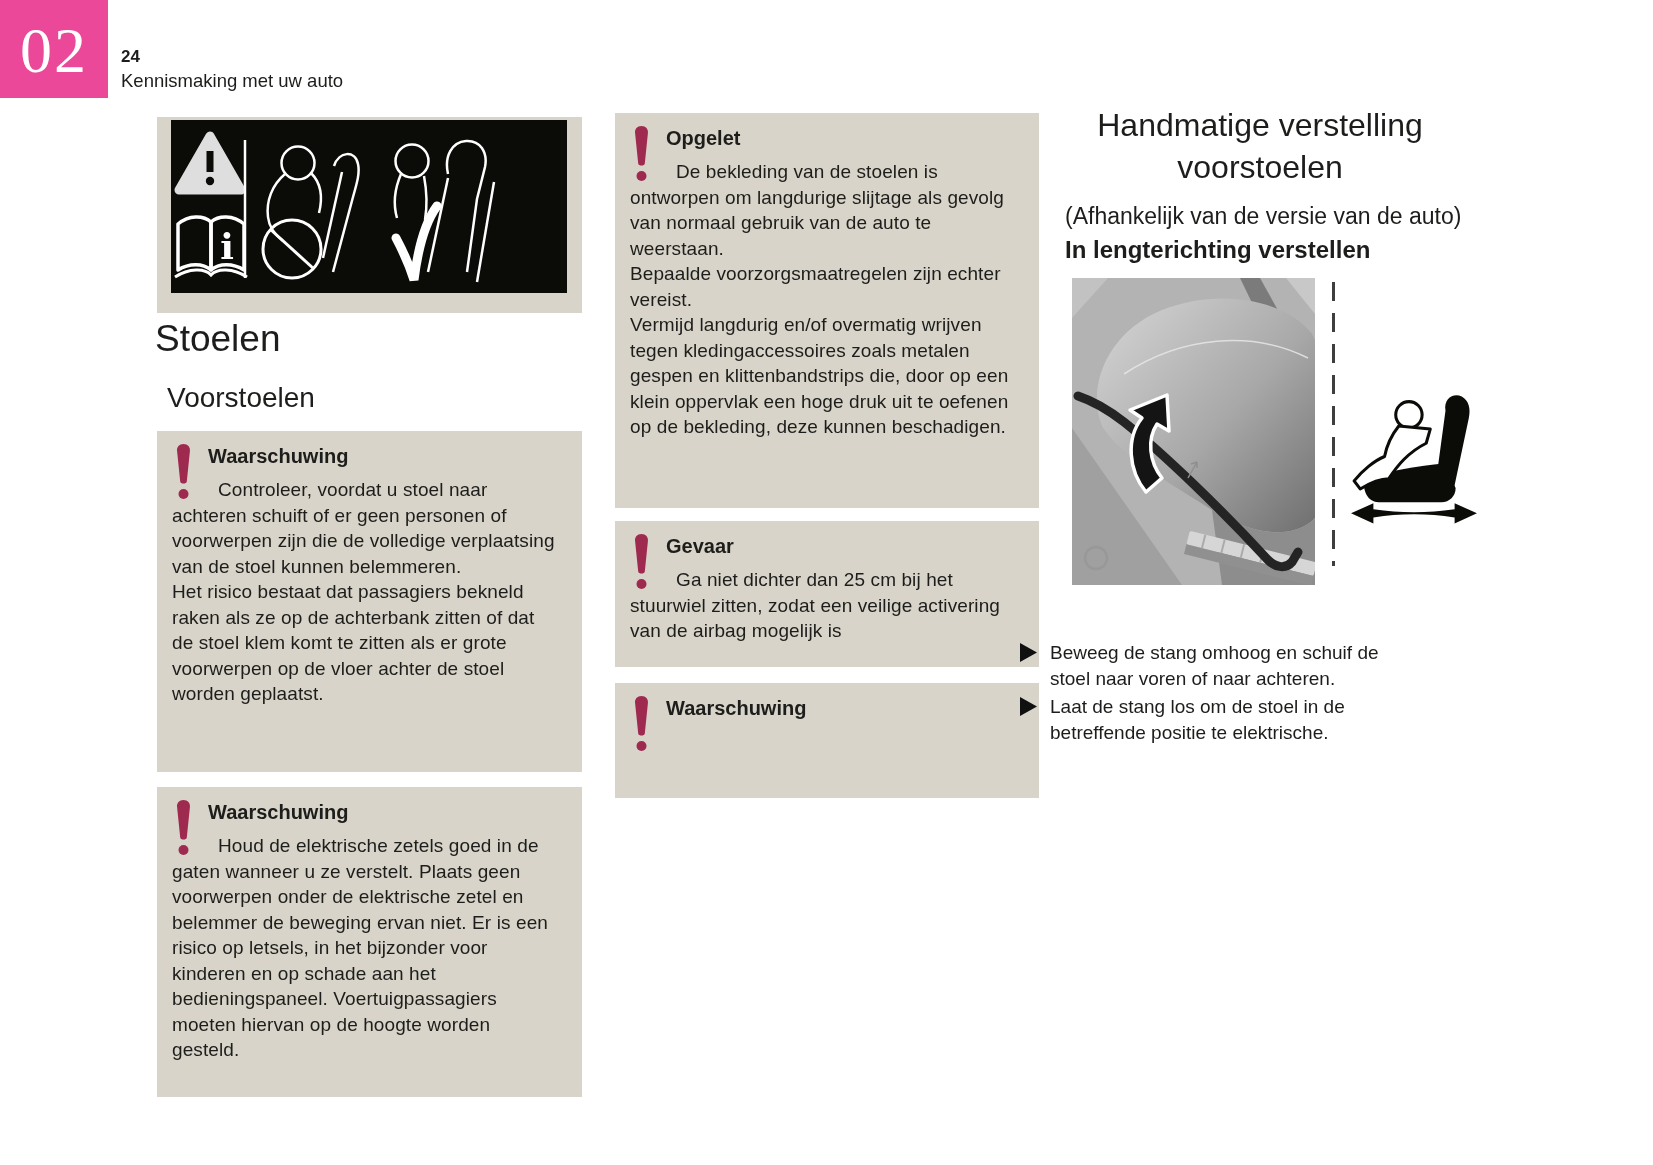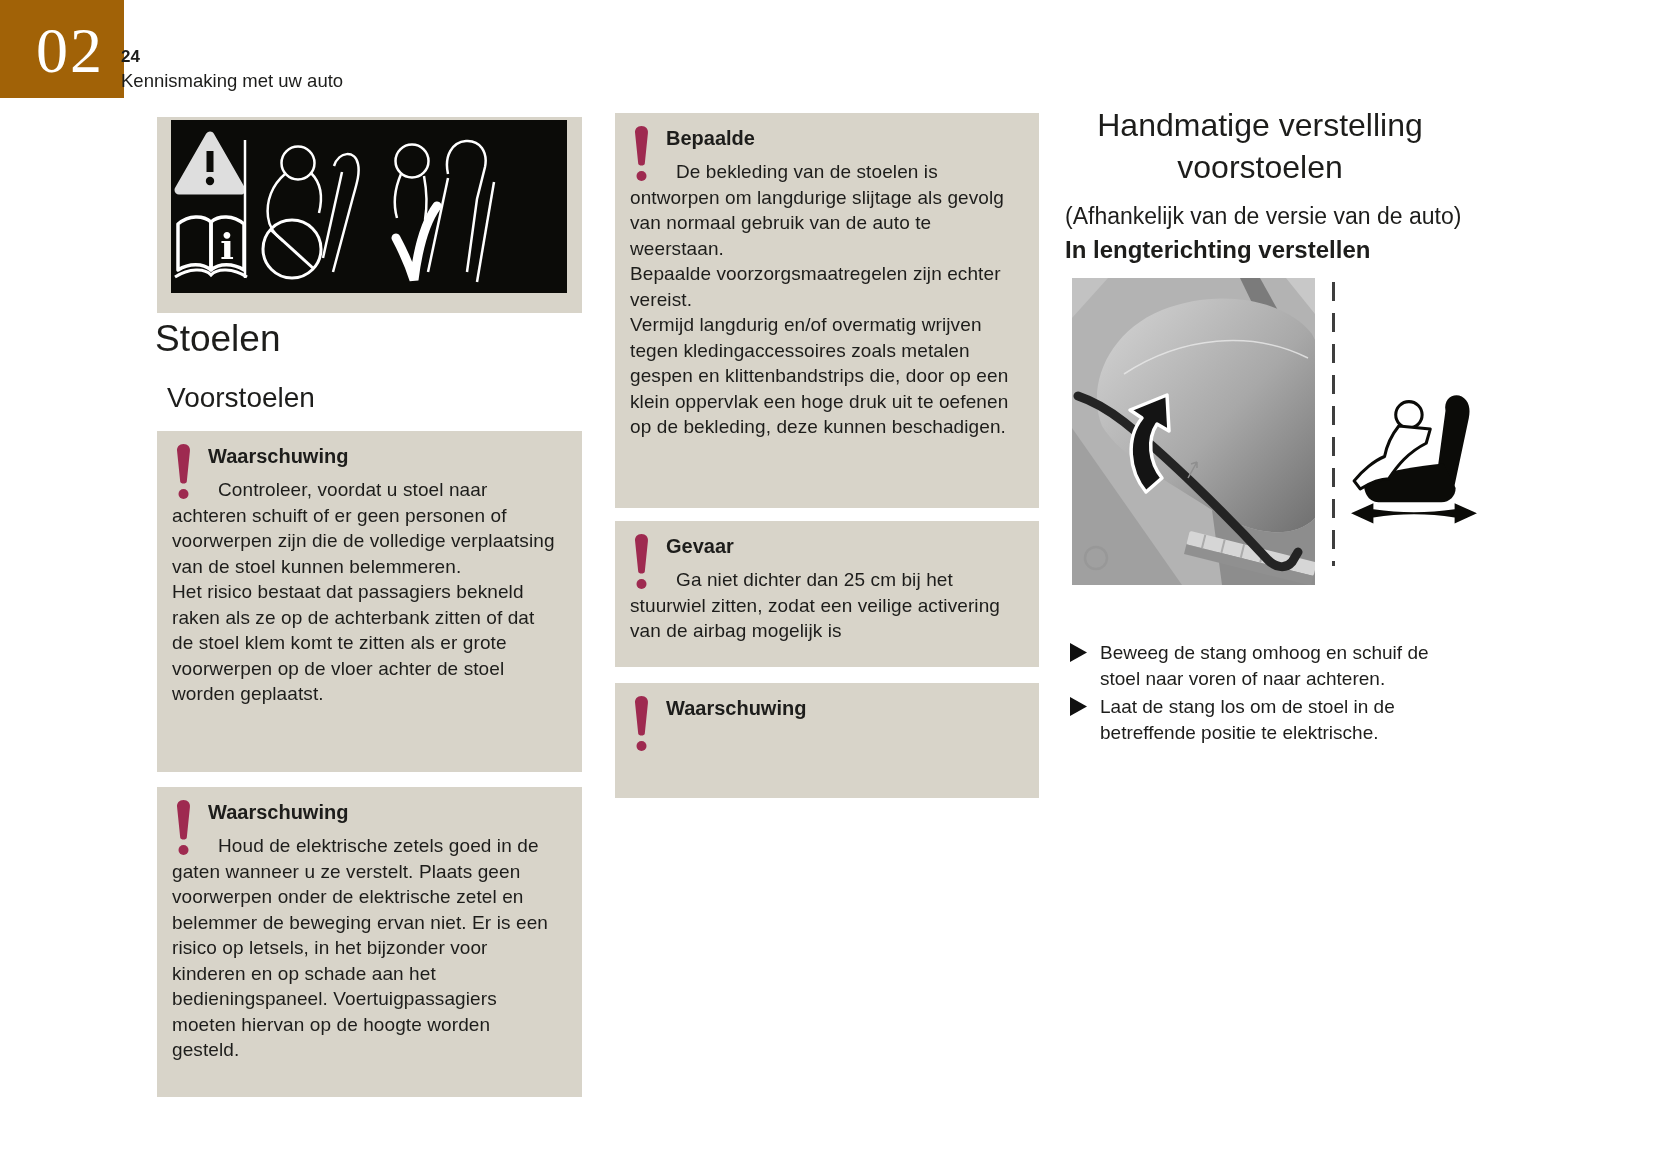--- a/index.html
+++ b/index.html
@@ -3,22 +3,22 @@
 <meta charset="utf-8">
 <style>
   html,body{margin:0;padding:0;}
   body{
     width:1653px;height:1165px;position:relative;overflow:hidden;
     background:#ffffff;color:#1d1d1b;
     font-family:"Liberation Sans",sans-serif;
   }
   .abs{position:absolute;}
   
-  .chapter-badge{left:0;top:0;width:108px;height:98px;background:#a16207;
-    display:flex;align-items:center;justify-content:center;padding-left:16px;}
+  .chapter-badge{left:0;top:0;width:108px;height:98px;background:#ec4899;
+    display:flex;align-items:center;justify-content:center;}
   .chapter-badge span{font-family:"Liberation Serif",serif;font-size:64px;color:#fff;
     line-height:1;letter-spacing:2px;padding-top:4px;}
   .page-number{left:121px;top:47px;font-size:17px;font-weight:bold;}
   .chapter-title{left:121px;top:70px;font-size:18.5px;}
   
   .safety-frame{left:157px;top:117px;width:425px;height:196px;background:#d8d4c9;}
   .safety-black{position:absolute;left:14px;top:3px;width:396px;height:173px;background:#0b0b08;}
   .sec-title{left:155px;top:318px;font-size:37px;font-weight:400;margin:0;}
   .sec-sub{left:155px;top:370px;font-size:28px;font-weight:400;margin:12px;}
   
@@ -34,21 +34,21 @@
   .m2{left:615px;top:521px;height:146px;width:424px;}
   .m3{left:615px;top:683px;height:115px;width:424px;}
   
   .r-title{left:1065px;top:104px;font-size:32px;line-height:42px;width:390px;font-weight:400;text-align:center;}
   .r-note{left:1065px;top:203px;font-size:23px;}
   .r-sub{left:1065px;top:236px;font-size:24px;font-weight:bold;}
   .photo{left:1072px;top:278px;width:243px;height:307px;}
   .dash{left:1332px;top:282px;width:3px;height:284px;
     background:repeating-linear-gradient(180deg,#3e3e3e 0 19px,transparent 19px 31px);}
   .picto{left:1348px;top:390px;width:132px;height:138px;}
-  .bullet{left:1070px;width:405px;display:flex;gap:13px;}
+  .bullet{left:1020px;width:405px;display:flex;gap:13px;}
   .b1{top:640px;}.b2{top:694px;}
   .tri{width:17px;height:19px;background:#101010;flex:0 0 17px;margin-top:3px;
     clip-path:polygon(0 0,100% 50%,0 100%);}
   .btext{font-size:19px;line-height:26px;width:365px;}
 </style>
 </head>
 <body>
 
 <div class="abs chapter-badge">
   <span>02</span>
@@ -118,21 +118,21 @@
   </svg>
   <div class="notice-title">Waarschuwing</div>
   <div class="notice-body">Houd de elektrische zetels goed in de gaten wanneer u ze verstelt. Plaats geen voorwerpen onder de elektrische zetel en belemmer de beweging ervan niet. Er is een risico op letsels, in het bijzonder voor kinderen en op schade aan het bedieningspaneel. Voertuigpassagiers moeten hiervan op de hoogte worden gesteld.</div>
 </div>
 
 <div class="abs notice m1">
   <svg class="excl" width="15" height="56" viewBox="0 0 15 56">
     <path d="M7.5,0 C11.7,0 14.6,3.1 13.9,7.3 L10.8,37.5 C10.5,40.3 4.5,40.3 4.2,37.5 L1.1,7.3 C0.4,3.1 3.3,0 7.5,0 Z" fill="#9e2a50"></path>
     <circle cx="7.5" cy="50" r="5" fill="#9e2a50"></circle>
   </svg>
-  <div class="notice-title">Bepaalde</div>
+  <div class="notice-title">Opgelet</div>
   <div class="notice-body">De bekleding van de stoelen is ontworpen om langdurige slijtage als gevolg van normaal gebruik van de auto te weerstaan.
 Bepaalde voorzorgsmaatregelen zijn echter vereist.
 Vermijd langdurig en/of overmatig wrijven tegen kledingaccessoires zoals metalen gespen en klittenbandstrips die, door op een klein oppervlak een hoge druk uit te oefenen op de bekleding, deze kunnen beschadigen.</div>
 </div>
 
 <div class="abs notice m2">
   <svg class="excl" width="15" height="56" viewBox="0 0 15 56">
     <path d="M7.5,0 C11.7,0 14.6,3.1 13.9,7.3 L10.8,37.5 C10.5,40.3 4.5,40.3 4.2,37.5 L1.1,7.3 C0.4,3.1 3.3,0 7.5,0 Z" fill="#9e2a50"></path>
     <circle cx="7.5" cy="50" r="5" fill="#9e2a50"></circle>
   </svg>

